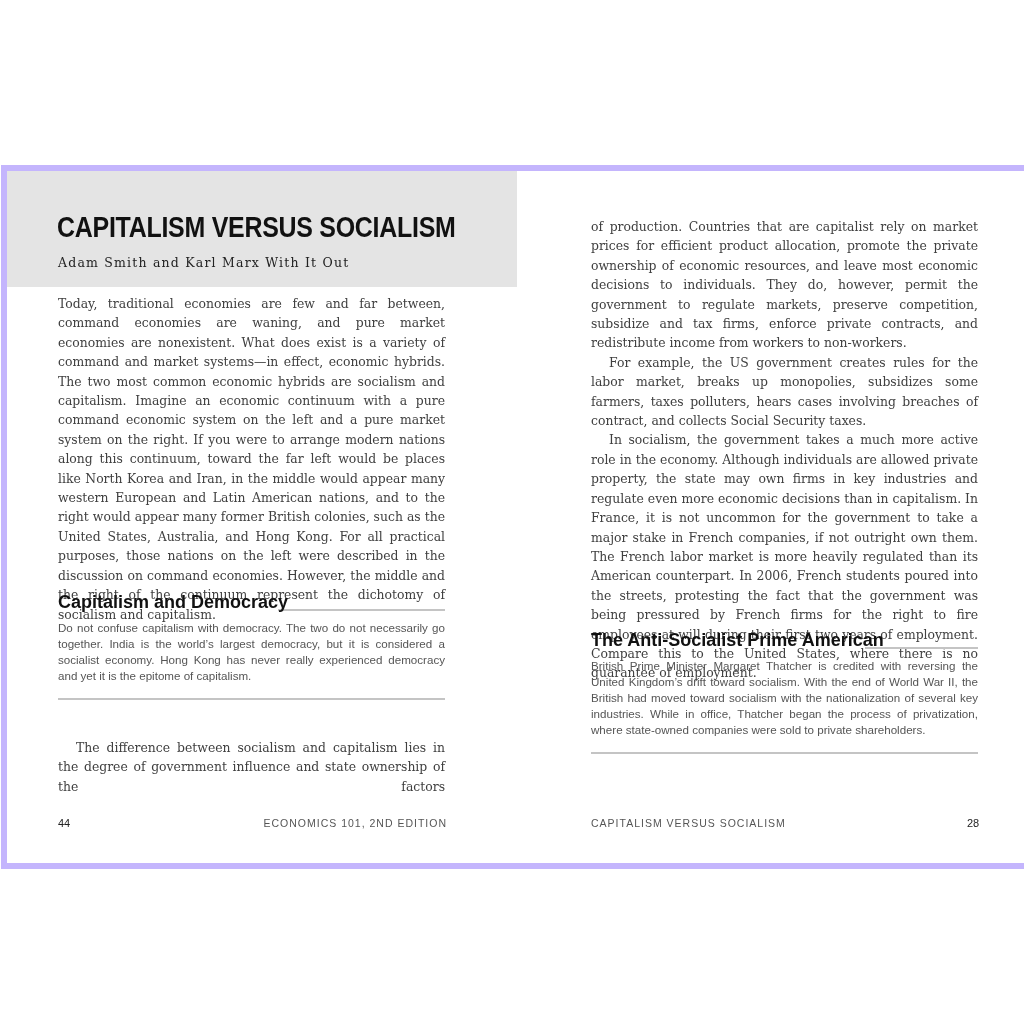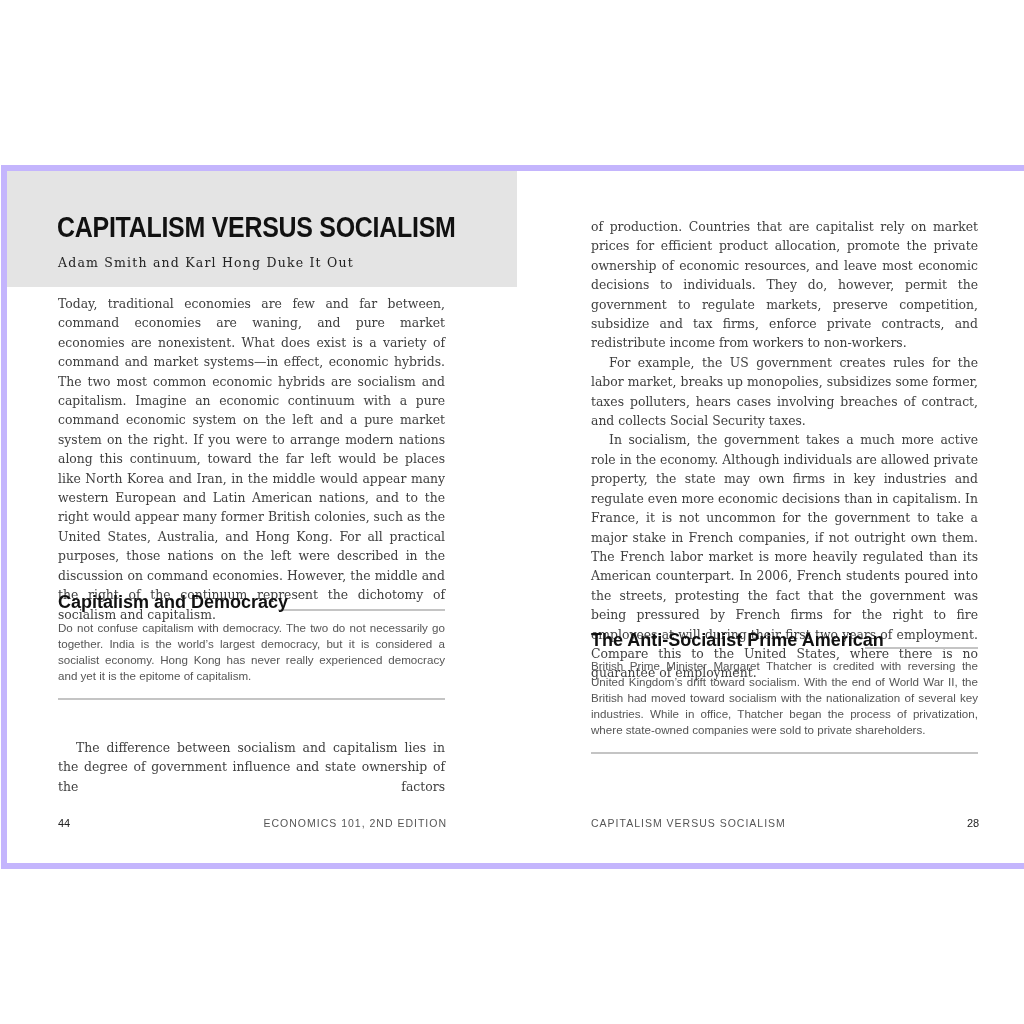--- a/index.html
+++ b/index.html
@@ -55,21 +55,21 @@
   }
 </style>
 </head>
 <body>
 
 <div class="spread">
 
   <div class="page page-left">
     <div class="title-block">
       <h1 class="chapter-title">CAPITALISM VERSUS SOCIALISM</h1>
-      <div class="chapter-subtitle">Adam Smith and Karl Hong Duke It Out</div>
+      <div class="chapter-subtitle">Adam Smith and Karl Marx With It Out</div>
     </div>
 
     <div class="body-text" style="left:51px; top:123px; width:387px;">
       <p>Today, traditional economies are few and far between, command economies are waning, and pure market economies are nonexistent. What does exist is a variety of command and market systems—in effect, economic hybrids. The two most common economic hybrids are socialism and capitalism. Imagine an economic continuum with a pure command economic system on the left and a pure market system on the right. If you were to arrange modern nations along this continuum, toward the far left would be places like North Korea and Iran, in the middle would appear many western European and Latin American nations, and to the right would appear many former British colonies, such as the United States, Australia, and Hong Kong. For all practical purposes, those nations on the left were described in the discussion on command economies. However, the middle and the right of the continuum represent the dichotomy of socialism and capitalism.</p>
     </div>
 
     <div class="sidebar" style="left:51px; top:420px; width:387px;">
       <div class="sidebar-heading">
         <div class="rule" style="left:220px;"></div>
         <span>Capitalism and Democracy</span>
@@ -82,21 +82,21 @@
       <p class="indent" style="text-align-last: justify;">The difference between socialism and capitalism lies in the degree of government influence and state ownership of the factors</p>
     </div>
 
     <div class="folio" style="left:51px;">44</div>
     <div class="running-head" style="right:72px;">ECONOMICS 101, 2ND EDITION</div>
   </div>
 
   <div class="page page-right">
     <div class="body-text" style="left:72px; top:46px; width:387px;">
       <p>of production. Countries that are capitalist rely on market prices for efficient product allocation, promote the private ownership of economic resources, and leave most economic decisions to individuals. They do, however, permit the government to regulate markets, preserve competition, subsidize and tax firms, enforce private contracts, and redistribute income from workers to non-workers.</p>
-      <p class="indent">For example, the US government creates rules for the labor market, breaks up monopolies, subsidizes some former, taxes polluters, hears cases involving breaches of contract, and collects Social Security taxes.</p>
+      <p class="indent">For example, the US government creates rules for the labor market, breaks up monopolies, subsidizes some farmers, taxes polluters, hears cases involving breaches of contract, and collects Social Security taxes.</p>
       <p class="indent">In socialism, the government takes a much more active role in the economy. Although individuals are allowed private property, the state may own firms in key industries and regulate even more economic decisions than in capitalism. In France, it is not uncommon for the government to take a major stake in French companies, if not outright own them. The French labor market is more heavily regulated than its American counterpart. In 2006, French students poured into the streets, protesting the fact that the government was being pressured by French firms for the right to fire employees at will during their first two years of employment. Compare this to the United States, where there is no guarantee of employment.</p>
     </div>
 
     <div class="sidebar" style="left:72px; top:458px; width:387px;">
       <div class="sidebar-heading">
         <div class="rule" style="left:274px;"></div>
         <span>The Anti-Socialist Prime American</span>
       </div>
       <div class="sidebar-body">British Prime Minister Margaret Thatcher is credited with reversing the United Kingdom’s drift toward socialism. With the end of World War II, the British had moved toward socialism with the nationalization of several key industries. While in office, Thatcher began the process of privatization, where state-owned companies were sold to private shareholders.</div>
       <div class="sidebar-bottom-rule"></div>

